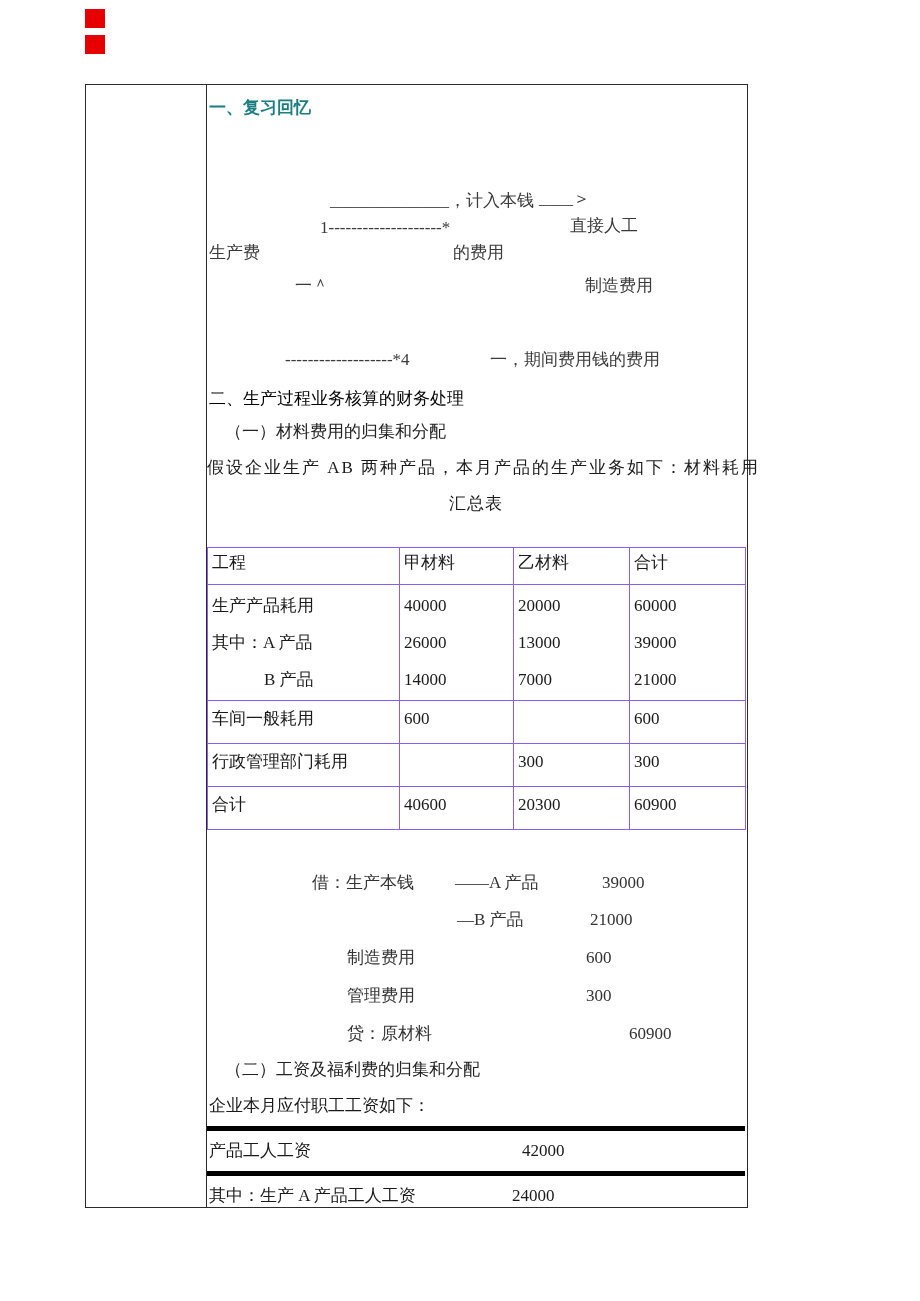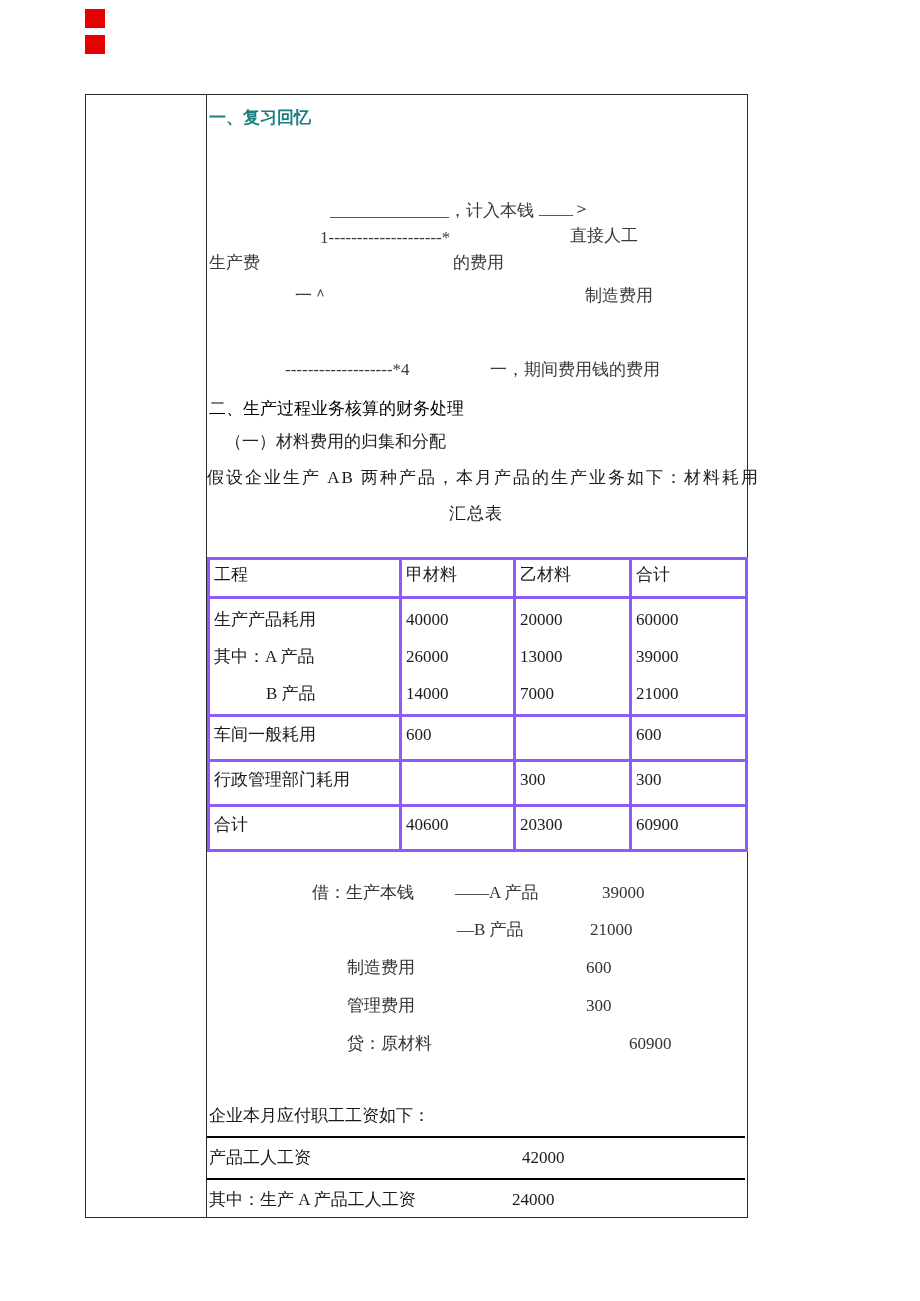--- a/index.html
+++ b/index.html
@@ -3,21 +3,21 @@
 <meta charset="utf-8">
 <style>
   html,body{margin:0;padding:0;}
   body{width:920px;height:1301px;background:#ffffff;font-family:"Liberation Serif",serif;color:#1a1a1a;}
   .page{position:relative;width:920px;height:1301px;background:#ffffff;overflow:hidden;}
 
   .red-mark{position:absolute;width:20px;height:19px;background:#e60000;}
   .m1{left:85px;top:9px;}
   .m2{left:85px;top:35px;}
 
-  .outer{position:absolute;left:85px;top:94px;width:661px;height:1122px;border:1px solid #2b2b2b;display:flex;background:#ffffff;}
+  .outer{position:absolute;left:85px;top:84px;width:661px;height:1122px;border:1px solid #2b2b2b;display:flex;background:#ffffff;}
   .leftcol{flex:0 0 120px;border-right:1px solid #2b2b2b;}
   .content{position:relative;flex:1;font-size:17px;line-height:1.25;}
 
   .abs{position:absolute;white-space:nowrap;}
   .h1{left:2px;top:12px;font-weight:bold;color:#1b7e80;}
   .h2{left:2px;top:303px;font-weight:normal;color:#000000;}
   .sub{left:18px;top:336px;color:#222222;}
   .para{left:0;top:372px;width:538px;letter-spacing:2px;}
   .para2{left:0;top:408px;width:538px;text-align:center;letter-spacing:1px;}
 
@@ -27,21 +27,21 @@
   .f3{left:113px;top:132px;}
   .f4{left:363px;top:130px;}
   .f5{left:2px;top:157px;}
   .f6{left:246px;top:157px;}
   .f7{left:88px;top:190px;}
   .f8{left:378px;top:190px;}
   .f9{left:78px;top:264px;}
   .f10{left:283px;top:264px;}
 
   .mtable{position:absolute;left:0;top:462px;width:538px;border-collapse:collapse;table-layout:fixed;}
-  .mtable td{border:3px solid #8b5cf6;padding:2px 4px;vertical-align:top;font-size:17px;color:#1a1a1a;}
+  .mtable td{border:1px solid #8b5cf6;padding:2px 4px;vertical-align:top;font-size:17px;color:#1a1a1a;}
   .hrow td{height:32px;line-height:26px;}
   .srow td{height:38px;line-height:31px;}
   .tl{line-height:37px;white-space:nowrap;}
   .indent{padding-left:52px;}
 
   .jfrag{color:#333333;text-align:right;}
   .j1a{left:105px;top:787px;}
   .j1b{left:248px;top:787px;}
   .j1c{left:395px;top:787px;}
   .j2b{left:250px;top:824px;}
@@ -49,21 +49,21 @@
   .j3a{left:140px;top:862px;}
   .j3c{left:379px;top:862px;}
   .j4a{left:140px;top:900px;}
   .j4c{left:379px;top:900px;}
   .j5a{left:140px;top:938px;}
   .j5c{left:422px;top:938px;}
 
   .h3{left:18px;top:974px;color:#222222;}
 
   .wagebox{position:absolute;left:0;top:1001px;width:538px;}
-  .wrow{position:relative;height:40px;border-bottom:2px solid #000000;display:flex;align-items:center;padding-left:2px;white-space:nowrap;}
+  .wrow{position:relative;height:40px;border-bottom:5px solid #000000;display:flex;align-items:center;padding-left:2px;white-space:nowrap;}
   .wrow.last{border-bottom:none;height:39px;}
   .wamount{position:absolute;}
   .wa1{left:315px;}
   .wa2{left:305px;}
 </style>
 </head>
 <body>
 
 <div class="page">
 
@@ -154,20 +154,21 @@
       <div class="abs jfrag j1c">39000</div>
       <div class="abs jfrag j2b">—B 产品</div>
       <div class="abs jfrag j2c">21000</div>
       <div class="abs jfrag j3a">制造费用</div>
       <div class="abs jfrag j3c">600</div>
       <div class="abs jfrag j4a">管理费用</div>
       <div class="abs jfrag j4c">300</div>
       <div class="abs jfrag j5a">贷：原材料</div>
       <div class="abs jfrag j5c">60900</div>
 
+      <div class="abs h3">（二）工资及福利费的归集和分配</div>
 
       <div class="wagebox">
         <div class="wrow">
           <span>企业本月应付职工工资如下：</span>
         </div>
         <div class="wrow">
           <span>产品工人工资</span>
           <span class="wamount wa1">42000</span>
         </div>
         <div class="wrow last">

